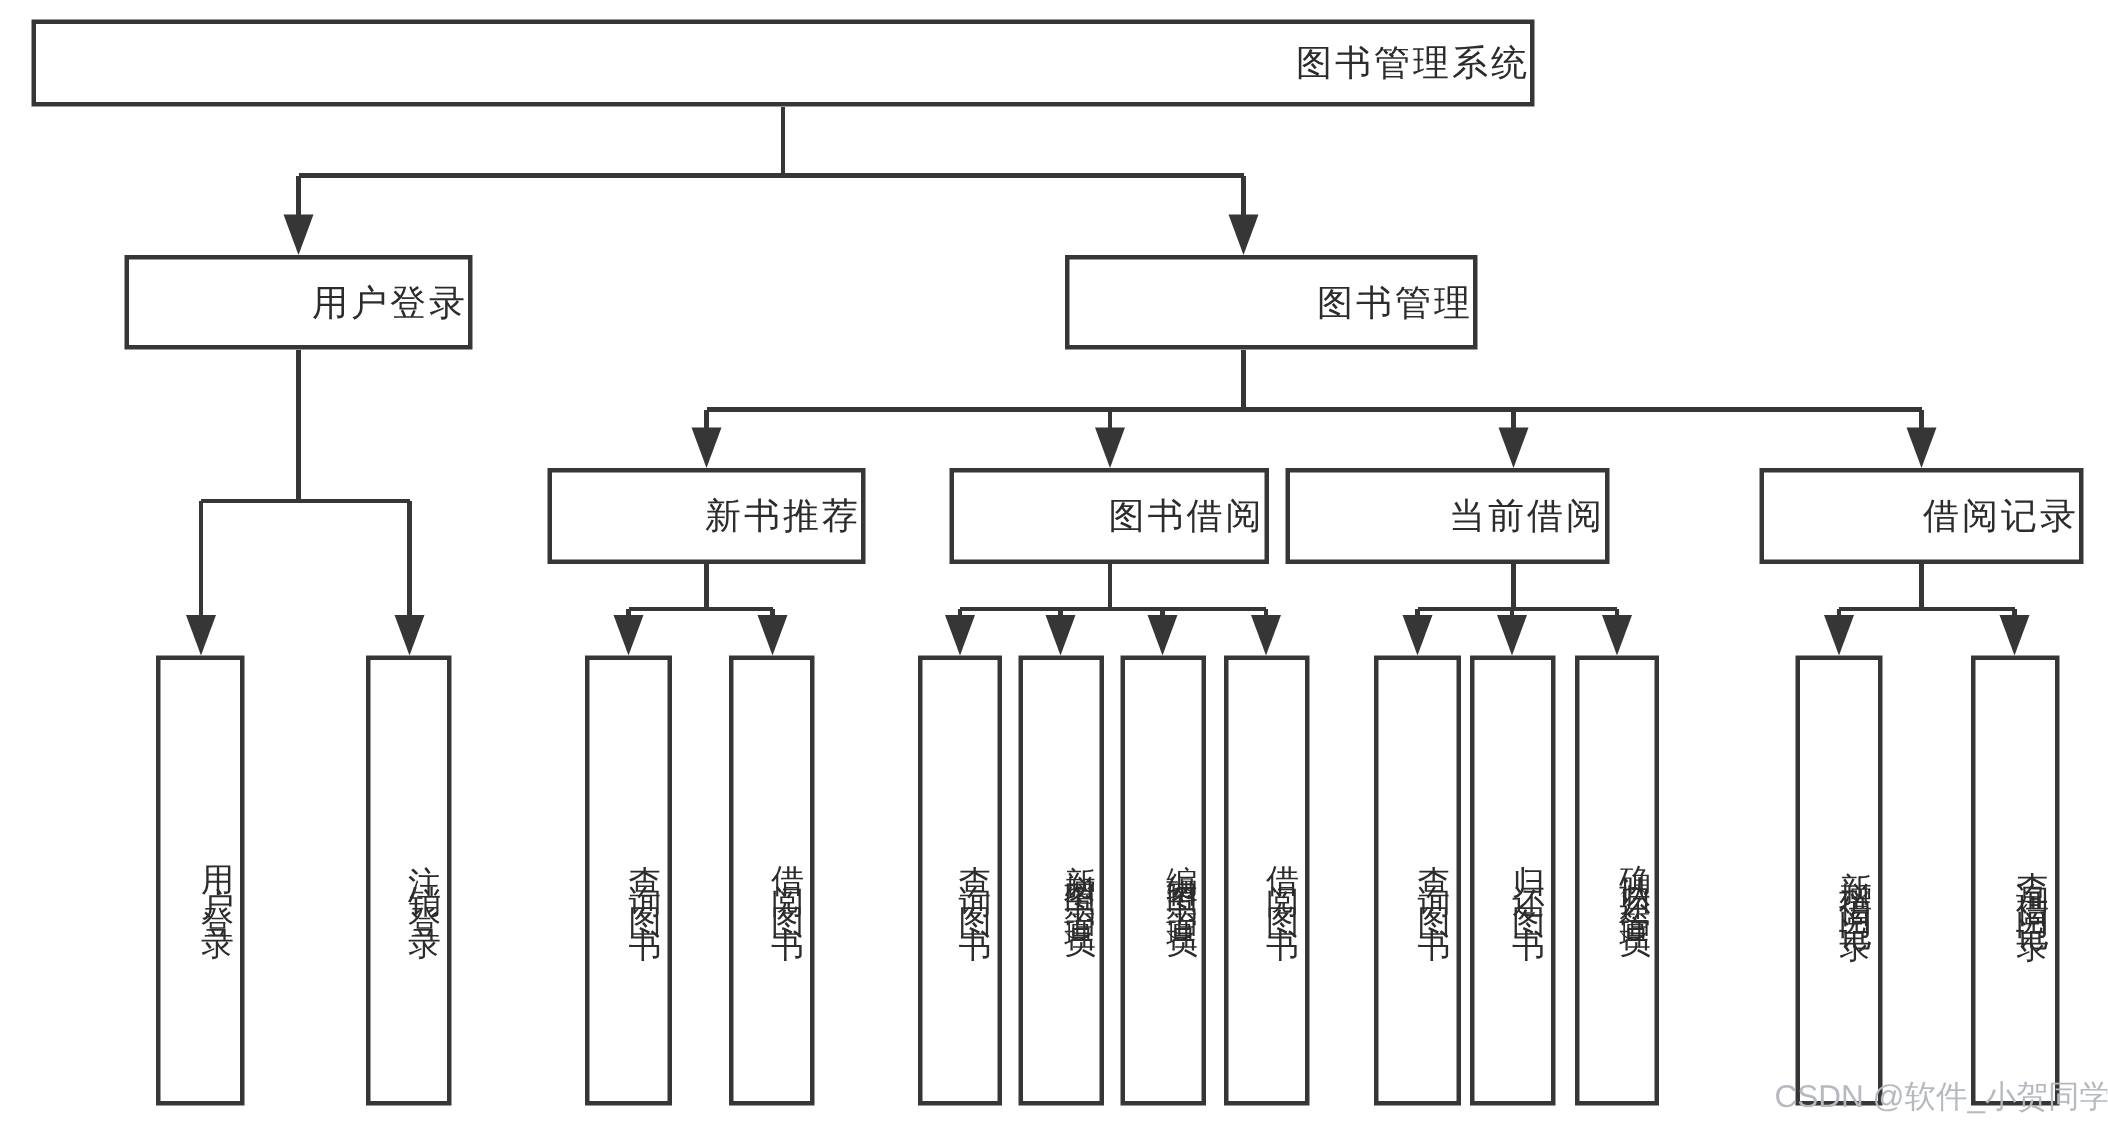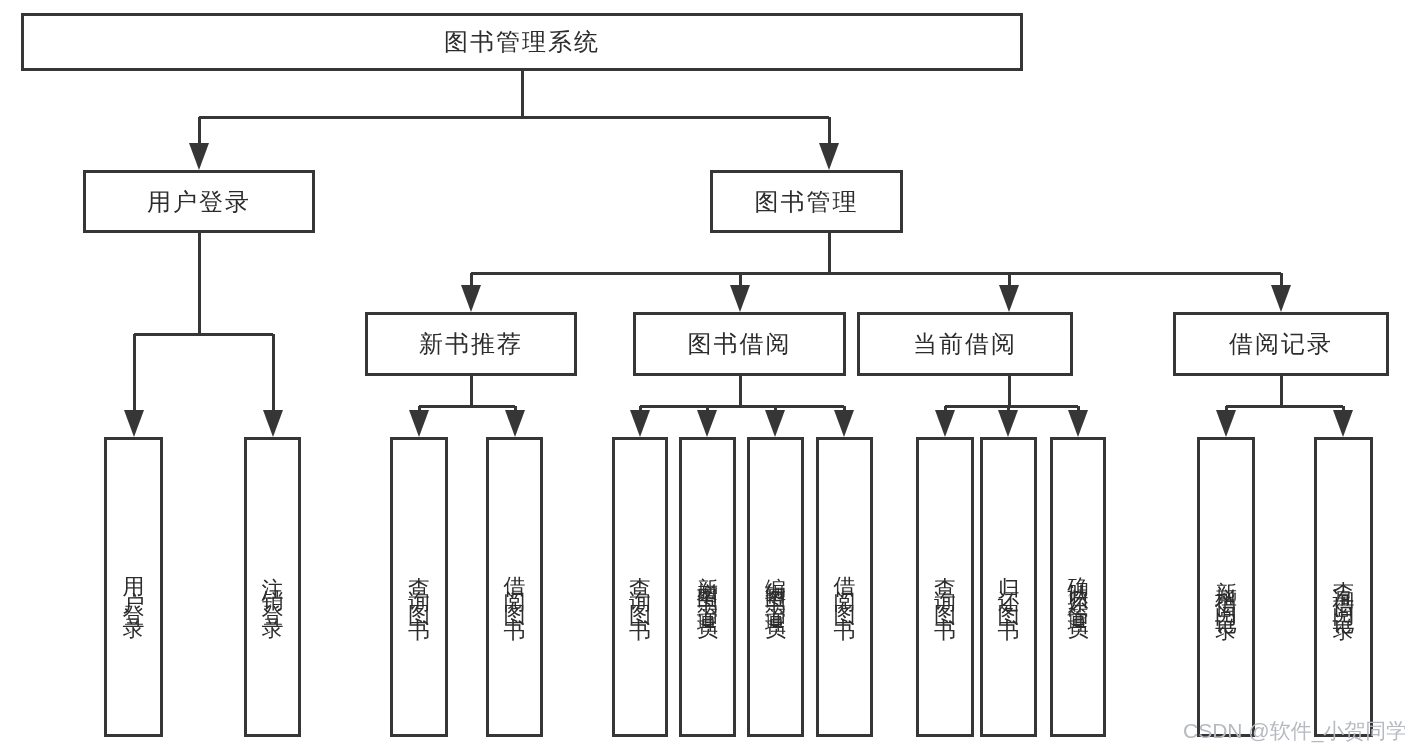--- a/index.html
+++ b/index.html
@@ -16,21 +16,21 @@
     left: 0; top: 0;
     width: 1405px; height: 747px;
   }
   .box {
     position: absolute;
     box-sizing: border-box;
     border: 3px solid #363636;
     background: #ffffff;
     display: flex;
     align-items: center;
-    justify-content: center;
+    justify-content: flex-end;
     color: #2c2c2c;
   }
   .hl {
     font-size: 24px;
     letter-spacing: 2px;
     white-space: nowrap;
   }
   .leaf { top: 437px; height: 300px; }
   .vl {
     writing-mode: vertical-rl;
@@ -87,21 +87,21 @@
     </g>
   </svg>
 
   <div class="box" style="left:21px;top:13px;width:1002px;height:58px">
     <span class="hl">图书管理系统</span>
   </div>
 
   <div class="box" style="left:83px;top:170px;width:232px;height:63px">
     <span class="hl">用户登录</span>
   </div>
-  <div class="box" style="left:710px;top:170px;width:193px;height:63px">
+  <div class="box" style="left:710px;top:170px;width:275px;height:63px">
     <span class="hl">图书管理</span>
   </div>
 
   <div class="box" style="left:365px;top:312px;width:212px;height:64px">
     <span class="hl">新书推荐</span>
   </div>
   <div class="box" style="left:633px;top:312px;width:213px;height:64px">
     <span class="hl">图书借阅</span>
   </div>
   <div class="box" style="left:857px;top:312px;width:216px;height:64px">

